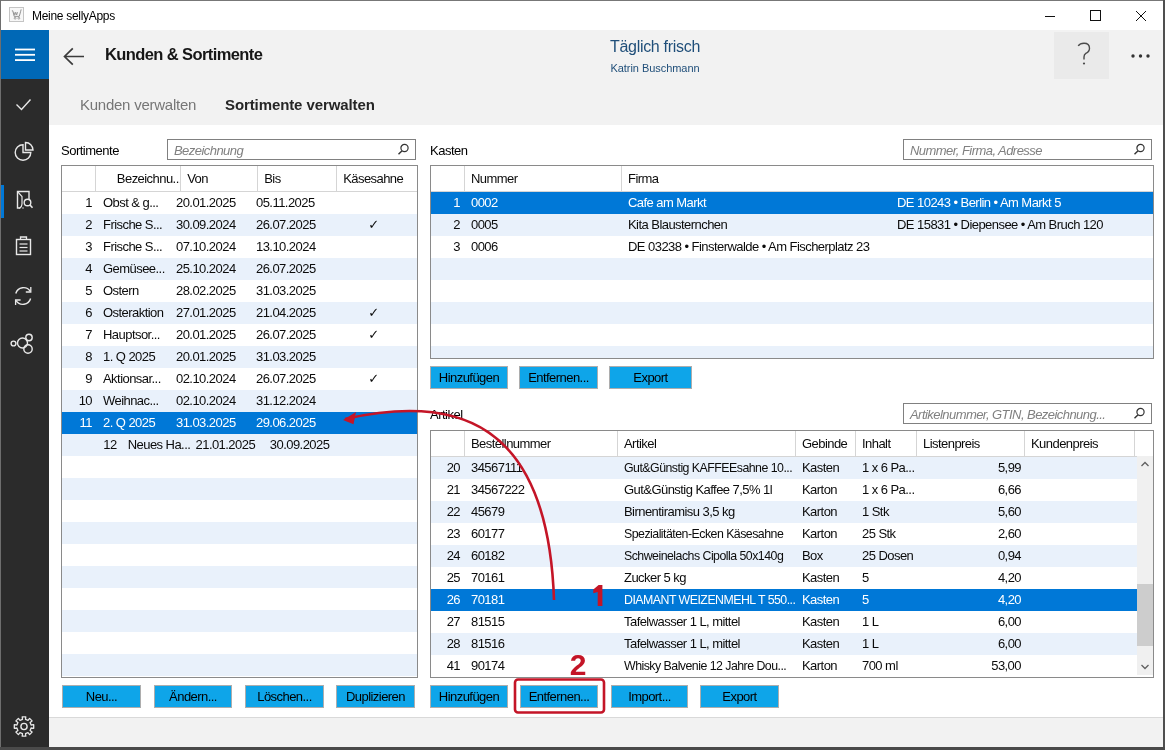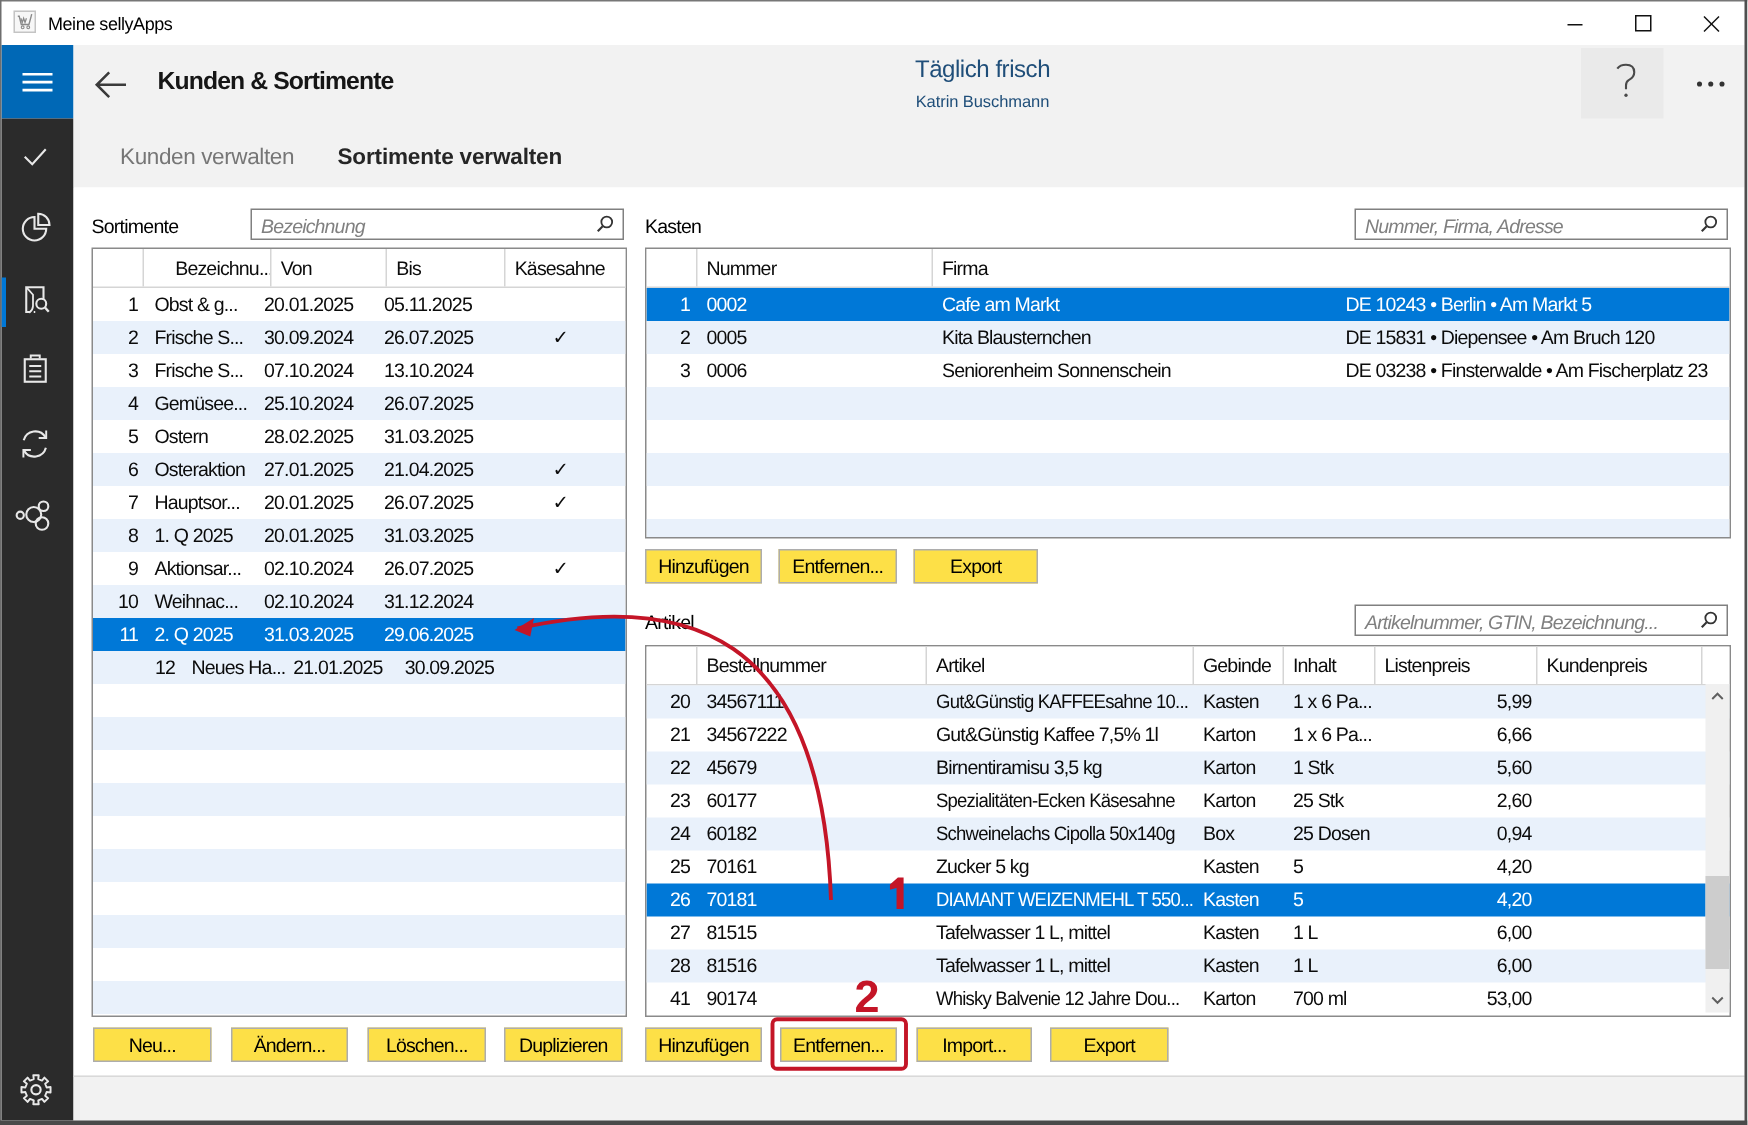--- a/index.html
+++ b/index.html
@@ -45,21 +45,21 @@
       white-space:nowrap;overflow:hidden;}
   .gridbox .hdr div:last-child{border-right:none;}
   .row{display:flex;height:22px;line-height:22px;font-size:13px;letter-spacing:-0.55px;color:#0b0b0b;white-space:nowrap;}
   .sx{display:inline-block;transform:scaleX(0.95);transform-origin:0 50%;}
   .row.alt{background:#e9f1fb;}
   .row.sel{background:#0078d7;color:#fff;}
   .row div{box-sizing:border-box;padding-left:6px;overflow:hidden;white-space:nowrap;}
   .row div.num,.hdr div.num{padding-left:0;padding-right:5px;text-align:right;}
   .row div.pr{padding-left:0;padding-right:4px;text-align:right;}
 
-  .btn{position:absolute;box-sizing:border-box;height:23px;background:#fde047;
+  .btn{position:absolute;box-sizing:border-box;height:23px;background:#0ea5e9;
        border:1px solid #adadad;font-size:13px;letter-spacing:-0.55px;color:#000;text-align:center;
        line-height:21px;font-family:"Liberation Sans",sans-serif;}
 </style>
 </head>
 <body>
 <div class="abs" id="titlebar"></div>
 <div class="abs" id="appicon"></div>
 <div class="abs" id="apptitle">Meine sellyApps</div>
 
 <div class="abs" id="sideblue"></div>
@@ -236,21 +236,20 @@
     </div>
   <div class="row alt">
       <div class="num" style="width:34px;">2</div>
       <div style="width:157px;">0005</div>
       <div style="width:269px;">Kita Blausternchen</div>
       <div style="width:262px;">DE 15831 • Diepensee • Am Bruch 120</div>
     </div>
   <div class="row">
       <div class="num" style="width:34px;">3</div>
       <div style="width:157px;">0006</div>
-      <div style="width:269px;">Seniorenheim Sonnenschein</div>
       <div style="width:262px;">DE 03238 • Finsterwalde • Am Fischerplatz 23</div>
     </div>
   <div class="row alt">
       <div style="width:720px;"></div>
     </div>
   <div class="row">
       <div style="width:720px;"></div>
     </div>
   <div class="row alt">
       <div style="width:720px;"></div>

